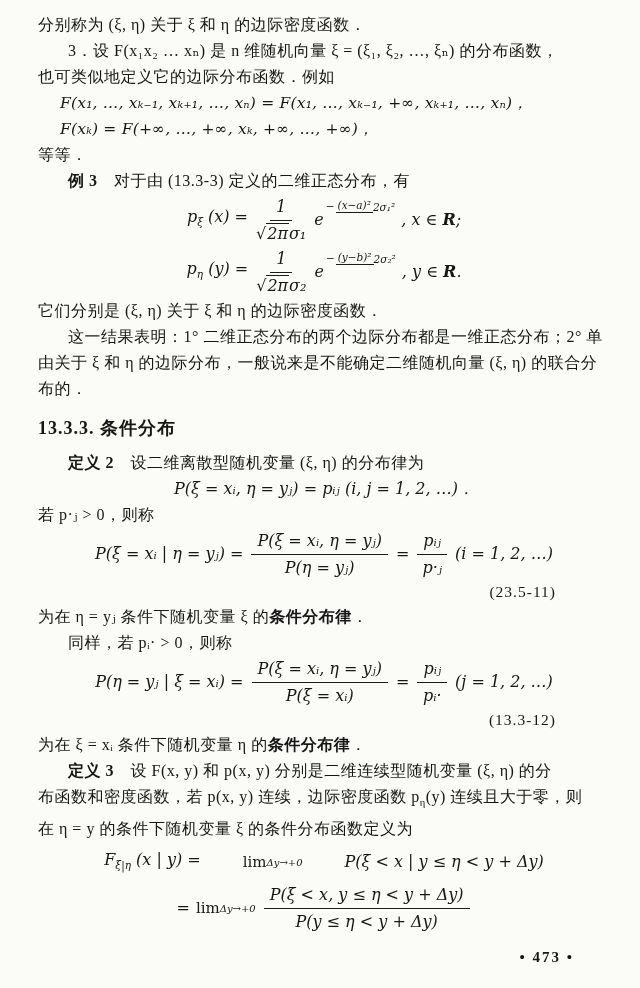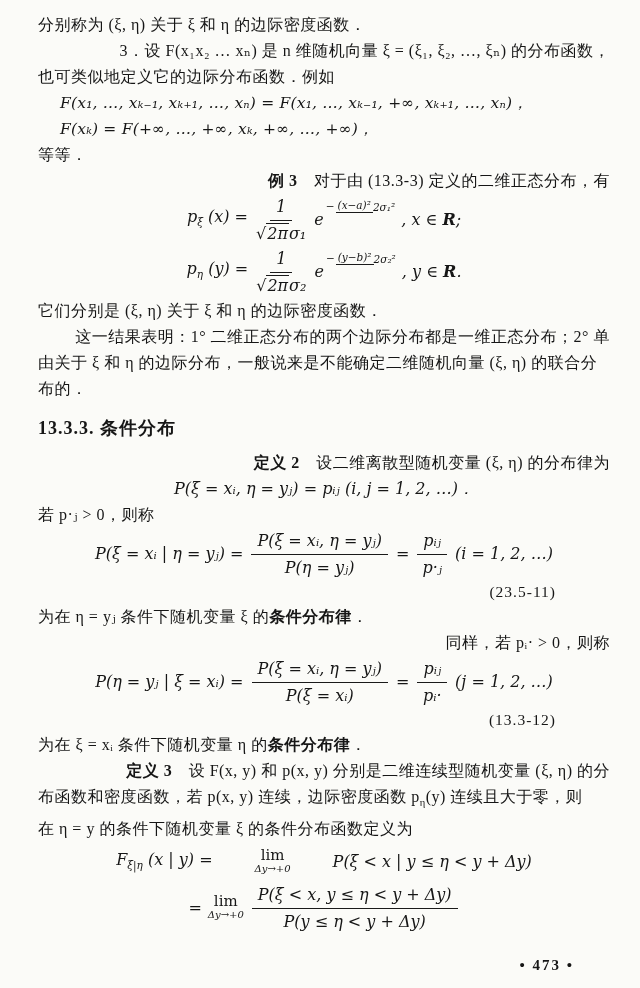--- a/index.html
+++ b/index.html
@@ -9,21 +9,21 @@
     overflow:hidden;position:relative;
   }
   .page{
     position:relative;width:640px;height:988px;
     padding:12px 30px 10px 38px;box-sizing:border-box;
   }
   .ln{
     font-size:16px;line-height:26px;white-space:nowrap;
     letter-spacing:0.5px;
   }
-  .ind{padding-left:30px;text-align:right;}
+  .ind{padding-left:30px;}
   .mathln{
     padding-left:22px;font-style:italic;
     font-family:"DejaVu Serif","DejaVu Sans",serif;
     letter-spacing:0.2px;font-size:15.5px;
   }
   .b{font-weight:bold;}
   .heading{
     font-size:18px;font-weight:bold;line-height:28px;
     margin:12px 0 8px 0;letter-spacing:1px;
   }
@@ -40,30 +40,30 @@
   .rad{border-top:1.5px solid #1a1a1a;padding:0 1px;}
   
   .ewrap{display:inline-flex;align-items:center;}
   .exp{
     display:inline-flex;align-items:center;font-size:10.5px;
     transform:translateY(-14px);margin-left:2px;line-height:12px;
   }
   .sfrac{display:inline-flex;flex-direction:row;align-items:center;margin-left:1px;}
   .sfrac .sn{border-bottom:1px solid #1a1a1a;padding:0 2px 1px 2px;}
   .sfrac .sd{padding-top:1px;}
-  .lim{display:inline-flex;flex-direction:column;align-items:center;line-height:13px;}
+  .lim{display:inline-flex;flex-direction:row;align-items:center;line-height:13px;}
   .lim .lw{font-style:normal;font-size:15px;}
   .lim .ls{font-size:10px;}
   .eqno{
     text-align:right;padding-right:54px;font-size:15.5px;
     line-height:24px;font-style:normal;letter-spacing:1px;
   }
   .boldR{font-weight:bold;}
   .pageno{
-    position:absolute;right:66px;bottom:14px;
+    position:absolute;right:66px;bottom:22px;
     font-weight:bold;font-size:15px;letter-spacing:2px;
   }
   .cjkbold{font-weight:bold;}
 </style>
 </head>
 <body>
 
 <div class="page">
 
   <div class="ln">分别称为 (ξ, η) 关于 ξ 和 η 的边际密度函数．</div>

